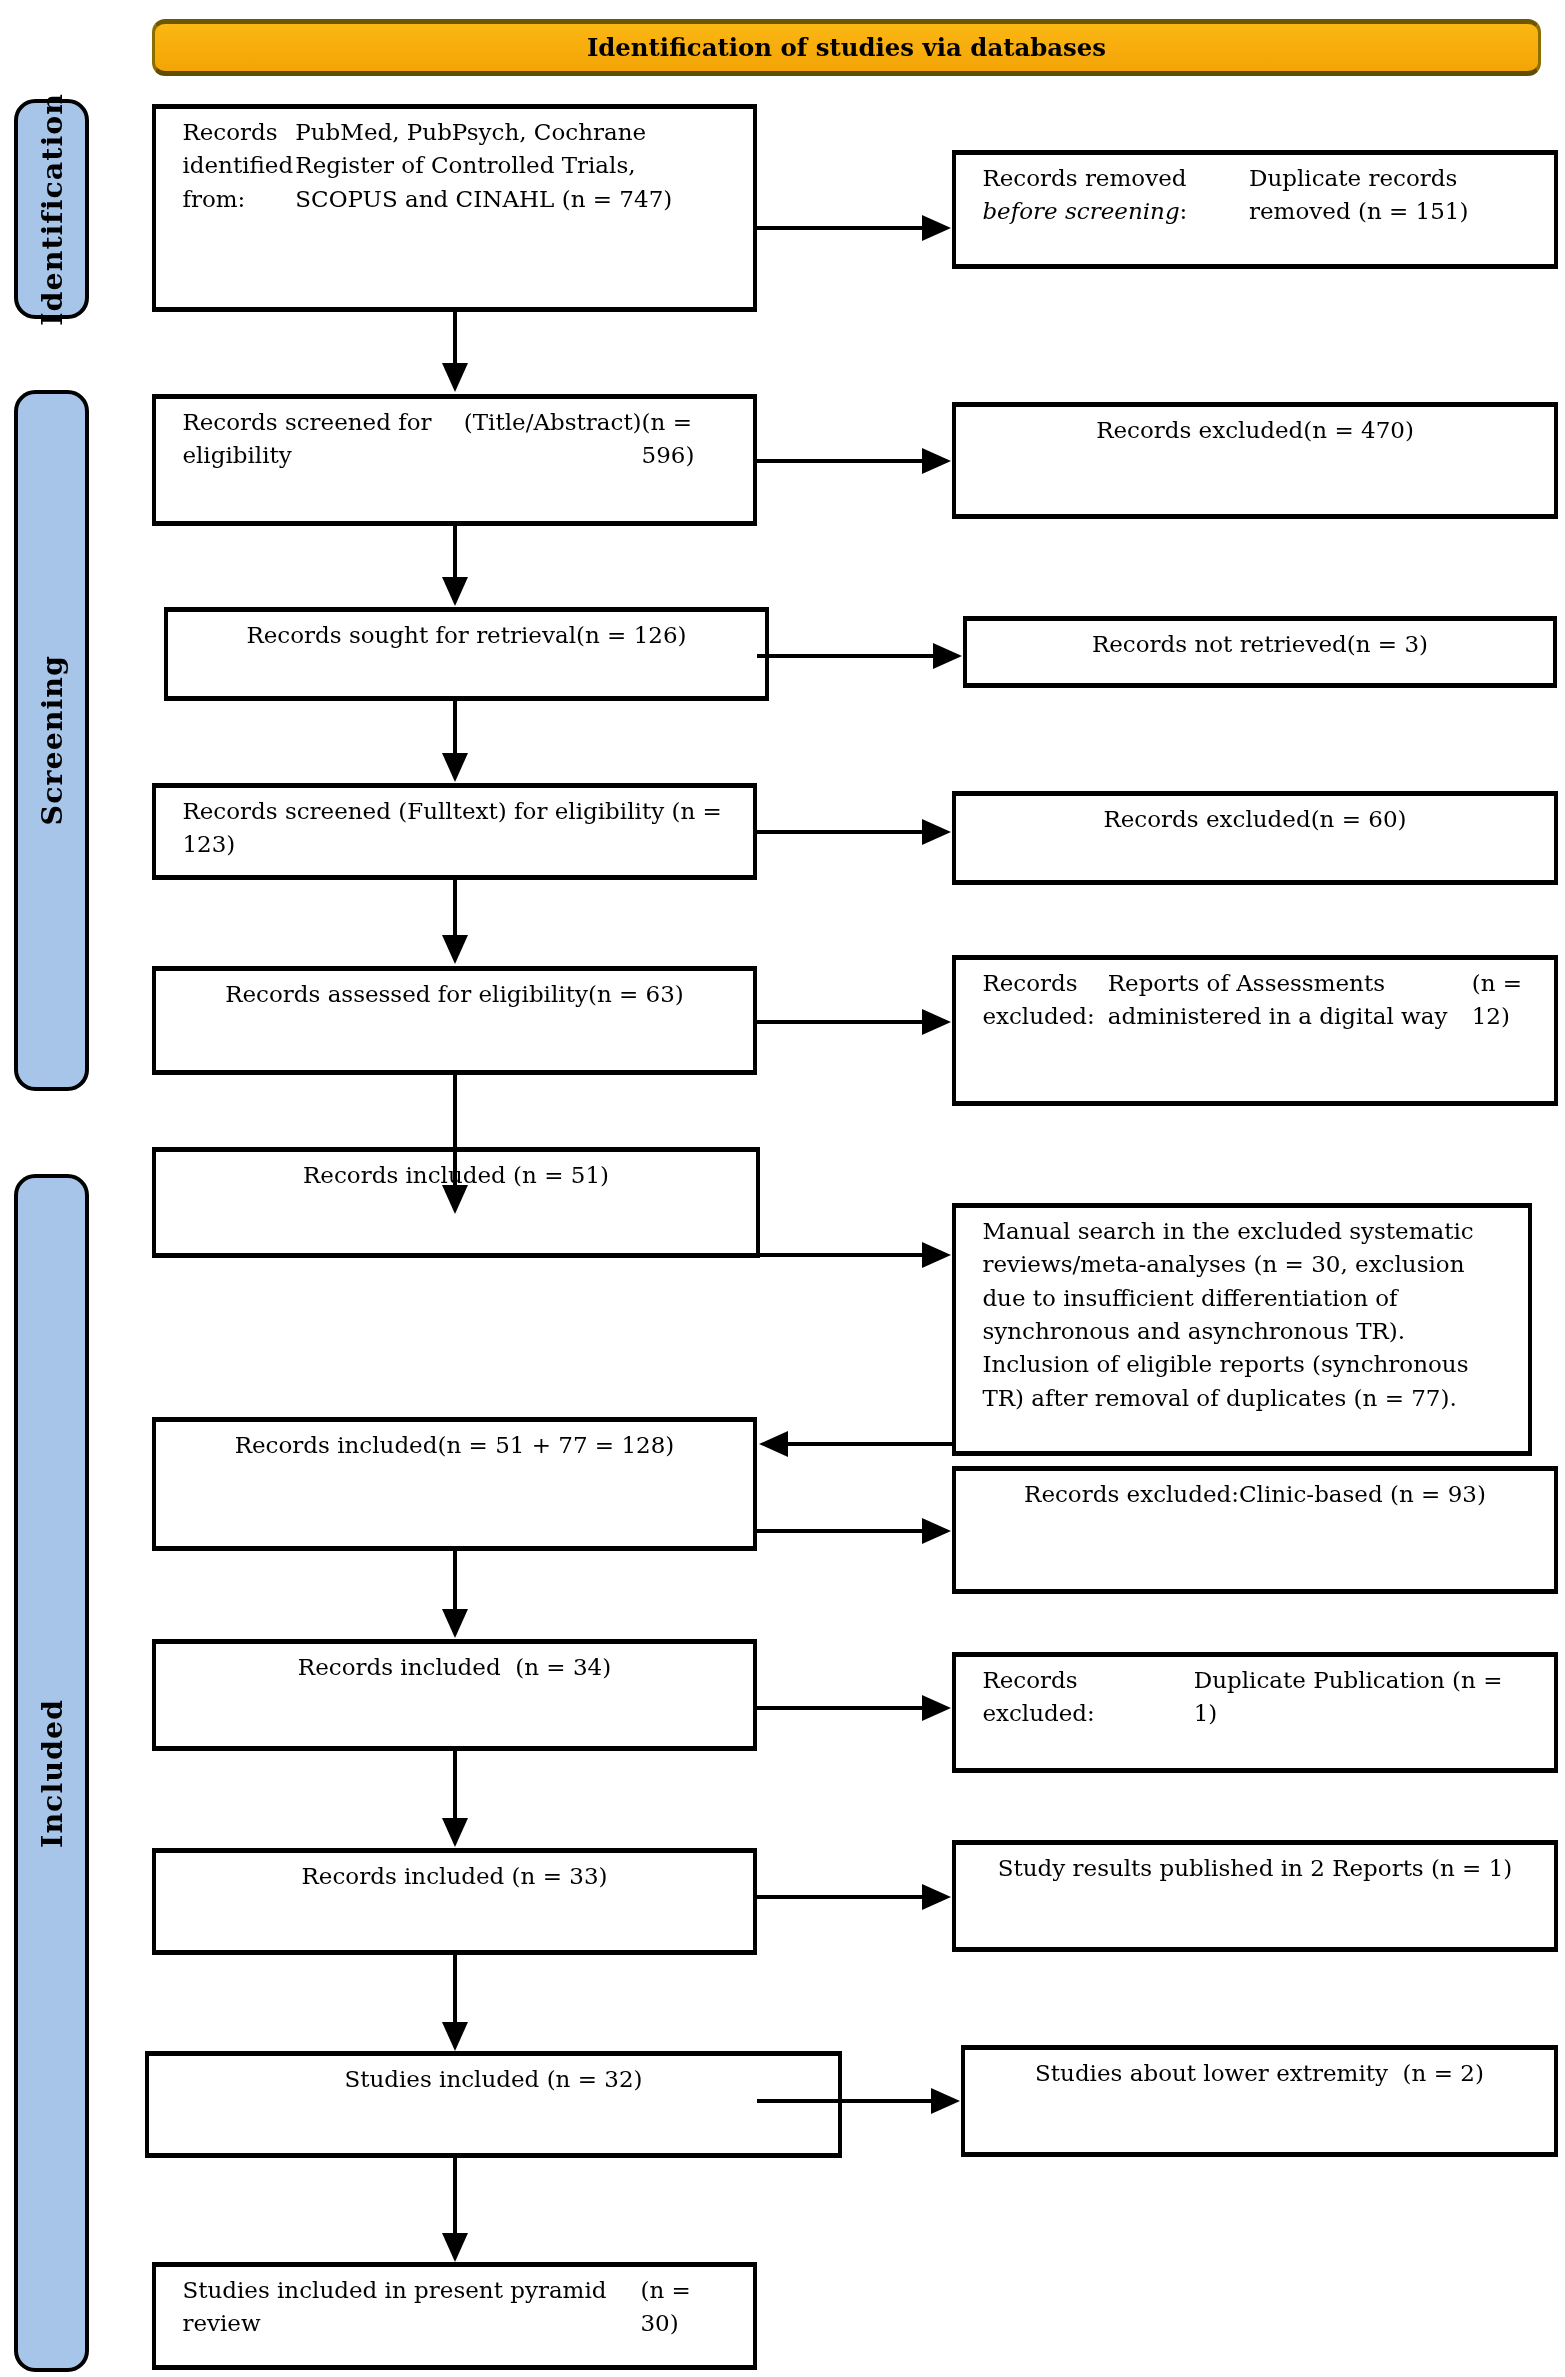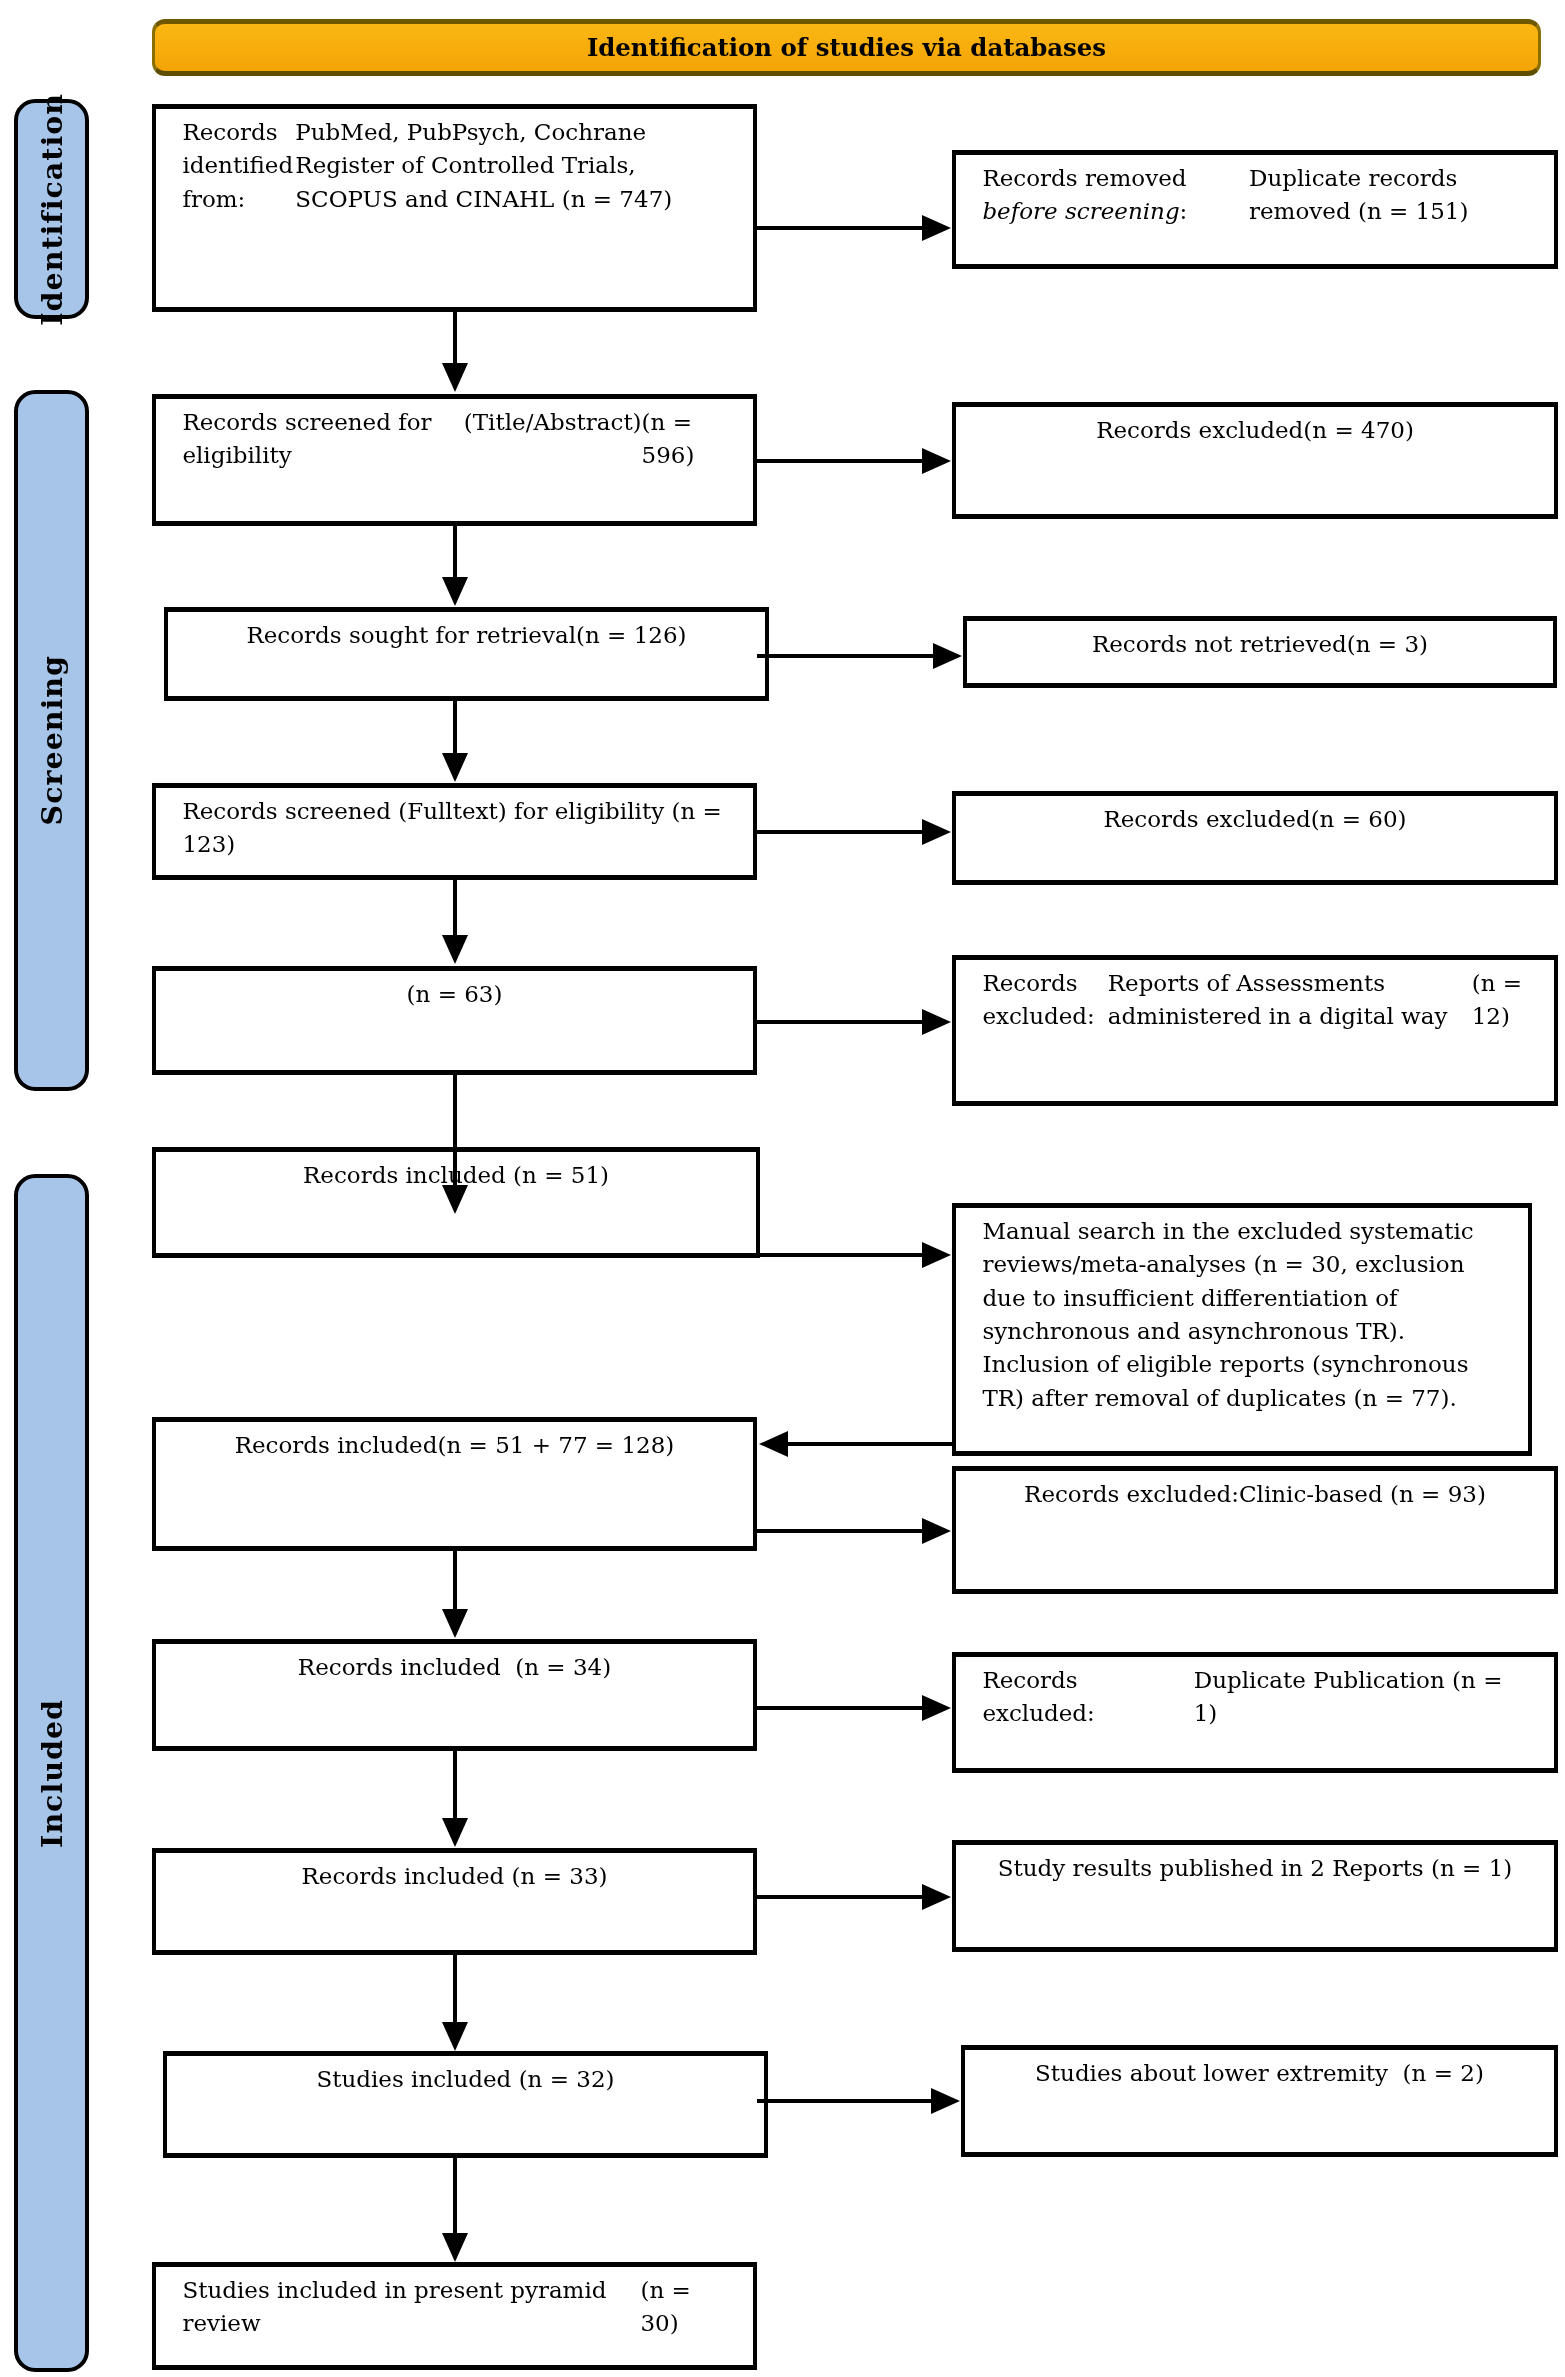--- a/index.html
+++ b/index.html
@@ -70,41 +70,42 @@
   <div class="box" style="left:164px;top:607px;width:605px;height:94px">
     <div class="ln">Records sought for retrieval</div>
     <div class="ln">(n = 126)</div>
   </div>
 
   <div class="box" style="left:152px;top:783px;width:605px;height:97px">
     <div class="ln">Records screened (Fulltext) for eligibility (n = 123)</div>
   </div>
 
   <div class="box" style="left:152px;top:966px;width:605px;height:109px">
+    <div class="ln">Records assessed for eligibility</div>
     <div class="ln">(n = 63)</div>
   </div>
 
   <div class="box" style="left:152px;top:1147px;width:608px;height:111px">
     <div class="ln">Records included (n = 51)</div>
   </div>
 
   <div class="box" style="left:152px;top:1417px;width:605px;height:134px">
     <div class="ln">Records included</div>
     <div class="ln">(n = 51 + 77 = 128)</div>
   </div>
 
   <div class="box" style="left:152px;top:1639px;width:605px;height:112px">
     <div class="ln">Records included  (n = 34)</div>
   </div>
 
   <div class="box" style="left:152px;top:1848px;width:605px;height:107px">
     <div class="ln">Records included (n = 33)</div>
   </div>
 
-  <div class="box" style="left:163px;top:2051px;width:605px;height:107px">
+  <div class="box" style="left:145px;top:2051px;width:697px;height:107px">
     <div class="ln">Studies included (n = 32)</div>
   </div>
 
   <div class="box" style="left:152px;top:2262px;width:605px;height:108px">
     <div class="ln">Studies included in present pyramid review</div>
     <div class="ln">(n = 30)</div>
   </div>
 
   <div class="box" style="left:952px;top:150px;width:606px;height:119px">
     <div class="ln"><span>Records removed </span><em>before screening</em><span>:</span></div>

